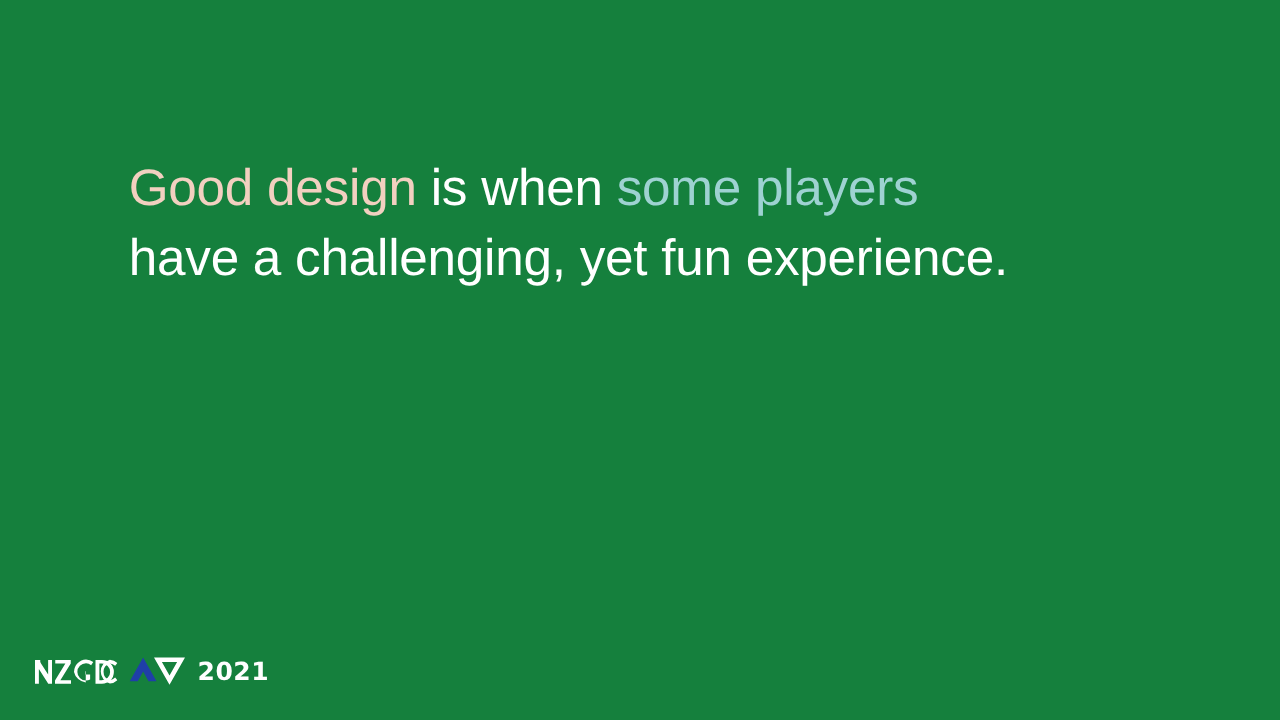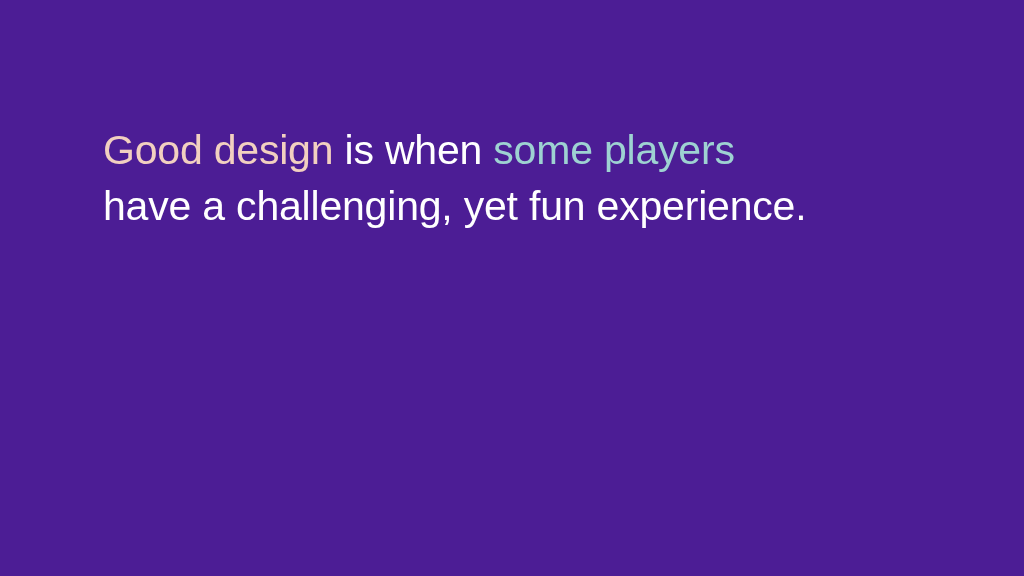--- a/index.html
+++ b/index.html
@@ -10,21 +10,21 @@
     width: 1024px;
     height: 576px;
     overflow: hidden;
     font-family: "DejaVu Sans", "Liberation Sans", sans-serif;
   }
 
   .slide {
     position: relative;
     width: 1024px;
     height: 576px;
-    background: #4c1d95;
+    background: #15803d;
     overflow: hidden;
   }
 
   
   .content {
     position: absolute;
     left: 103px;
     top: 122px;
     width: 830px;
   }
@@ -98,14 +98,45 @@
 <div class="slide">
 
   <div class="content">
 
     <p class="para"><span class="t-accent">Good design</span><span class="t-plain"> is when </span><span class="t-highlight">some players</span><span class="t-plain">
 have a challenging, yet fun experience.</span></p>
 
 
   </div>
 
+  <div class="footer">
+
+    <span class="brand-word">
+      <svg width="66" height="21" viewBox="0 0 66 21">
+
+        <path d="M0 1 L4.2 1 L4.2 4.6 L0 1 Z" fill="#ffffff"></path>
+        <path d="M0 3.2 L0 20 L3.1 20 L3.1 8.2 L10.6 20 L13.6 20 L13.6 1 L10.5 1 L10.5 12.6 L3.0 1 L0 1 Z" fill="#ffffff"></path>
+
+        <path d="M16.2 1 L28.6 1 L28.6 3.7 L20.3 17.2 L28.8 17.2 L28.8 20 L16.0 20 L16.0 17.3 L24.3 3.8 L16.2 3.8 Z" fill="#ffffff"></path>
+
+        <path d="M40.6 10.0 L40.6 19.0 A11 11 0 0 1 31.2 10.5 A10.2 10.2 0 0 1 40.8 0.6 A9.6 9.6 0 0 1 46.6 2.6 L44.9 5.1 A6.8 6.8 0 0 0 40.8 3.6 A6.9 6.9 0 0 0 40.8 17.4 A6.6 6.6 0 0 0 44.1 16.5 L44.1 12.5 L40.2 12.5 L40.2 10.0 Z" fill="#ffffff"></path>
+
+        <path d="M48.4 1 L53.6 1 A9.5 9.5 0 0 1 53.6 20 L48.4 20 Z M51.5 3.8 L51.5 17.2 L53.4 17.2 A6.7 6.7 0 0 0 53.4 3.8 Z" fill="#ffffff"></path>
+
+        <path d="M65.9 17.2 A9.9 9.9 0 0 1 59.9 19.8 A9.9 9.9 0 0 1 59.9 0.7 A9.9 9.9 0 0 1 65.9 3.3 L64.1 5.6 A6.8 6.8 0 0 0 59.9 3.7 A6.9 6.9 0 0 0 59.9 17.0 A6.8 6.8 0 0 0 64.1 15.0 Z" fill="#ffffff"></path>
+      </svg>
+    </span>
+
+    <span class="brand-mark">
+      <svg width="46" height="26" viewBox="0 0 46 26">
+
+        <path d="M11.5 2 L22.2 21 L15.8 21 L11.5 13.2 L7.2 21 L0.8 21 Z" fill="#1f3fa8"></path>
+
+        <path d="M20.2 2 L45.0 2 L32.6 23.8 Z
+                 M26.5 5.6 L38.7 5.6 L32.6 16.4 Z" fill="#ffffff" fill-rule="evenodd"></path>
+      </svg>
+    </span>
+
+    <span class="brand-year">2021</span>
+
+  </div>
 
 </div>
 
 </body></html>

